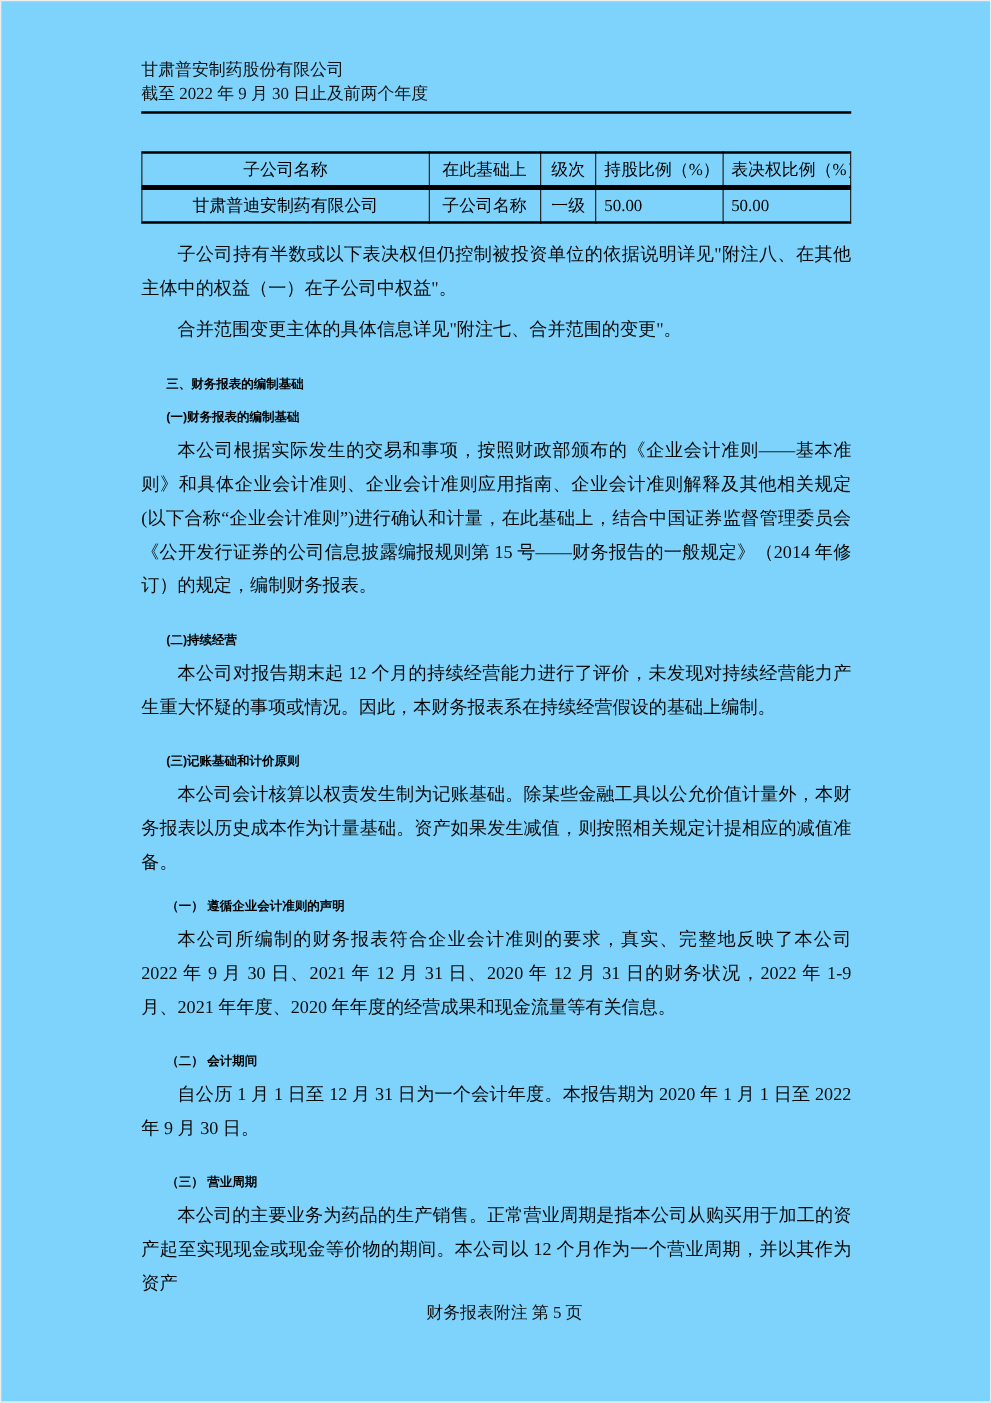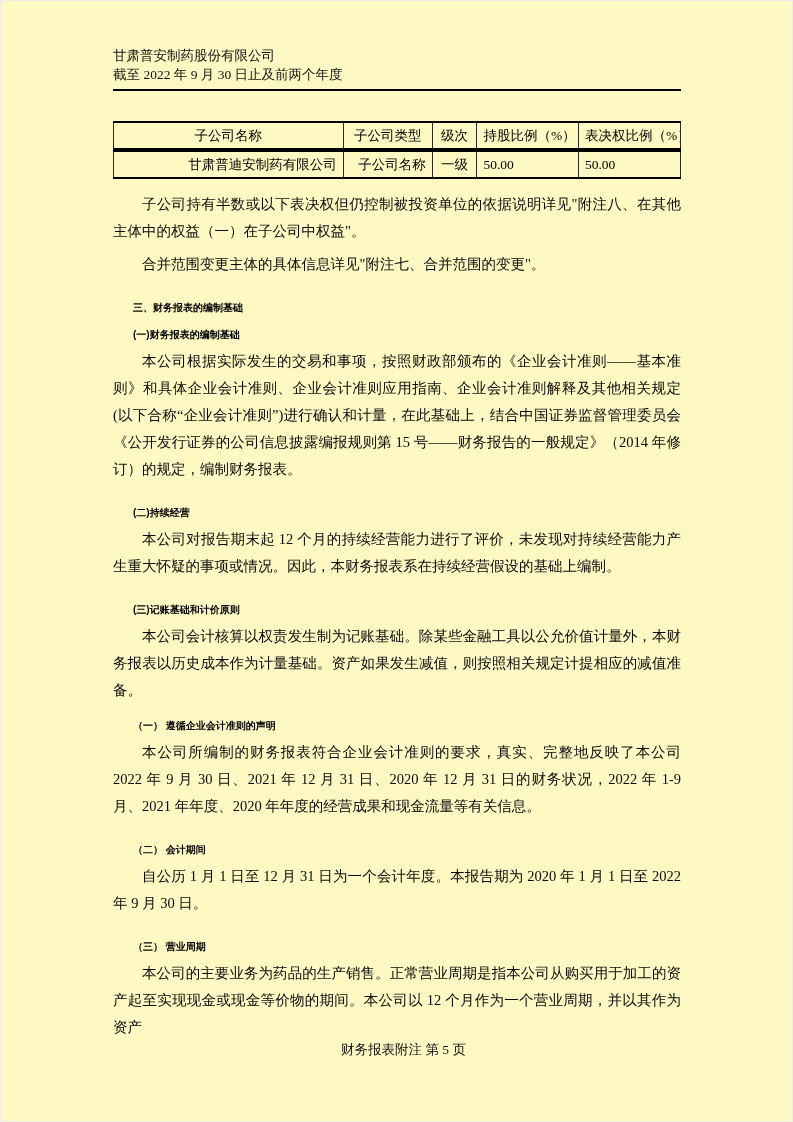--- a/index.html
+++ b/index.html
@@ -5,21 +5,21 @@
   html, body {
     margin: 0;
     padding: 0;
     background: #ffffff;
   }
   .page {
     position: relative;
     width: 793px;
     height: 1122px;
     margin: 0 auto;
-    background: #fef9c3;
+    background: #7dd3fc;
     border: 1px solid #ededed;
     box-sizing: border-box;
     padding: 46px 111px 0 112px;
     color: #0a0a0a;
     font-family: "Liberation Serif", "DejaVu Serif", serif;
     overflow: hidden;
   }
   
   .doc-header {
     font-size: 13.5px;
@@ -51,21 +51,21 @@
     white-space: nowrap;
   }
   table.subsidiary-table thead tr {
     border-top: 2px solid #000;
     border-bottom: 4px solid #000000;
   }
   table.subsidiary-table tbody tr {
     border-bottom: 2px solid #000;
   }
   table.subsidiary-table th { text-align: center; }
-  .al { text-align: right; margin-top: 22px; }
+  .al { text-align: center; margin-top: 22px; }
   .ac { text-align: center; }
   .ar { text-align: left; }
   
   .para {
     margin: 0;
     font-size: 14.5px;
     line-height: 27px;
     text-align: justify;
     text-indent: 2em;
     color: #0a0a0a;
@@ -110,21 +110,21 @@
     <colgroup>
       <col style="width:40.5%">
       <col style="width:15.7%">
       <col style="width:7.9%">
       <col style="width:17.9%">
       <col style="width:18.0%">
     </colgroup>
     <thead>
       <tr>
         <th>子公司名称</th>
-        <th>子公司类型</th>
+        <th>在此基础上</th>
         <th>级次</th>
         <th>持股比例（%）</th>
         <th>表决权比例（%）</th>
       </tr>
     </thead>
     <tbody>
       <tr>
         <td class="al">甘肃普迪安制药有限公司</td>
         <td class="al">子公司名称</td>
         <td class="ac">一级</td>

